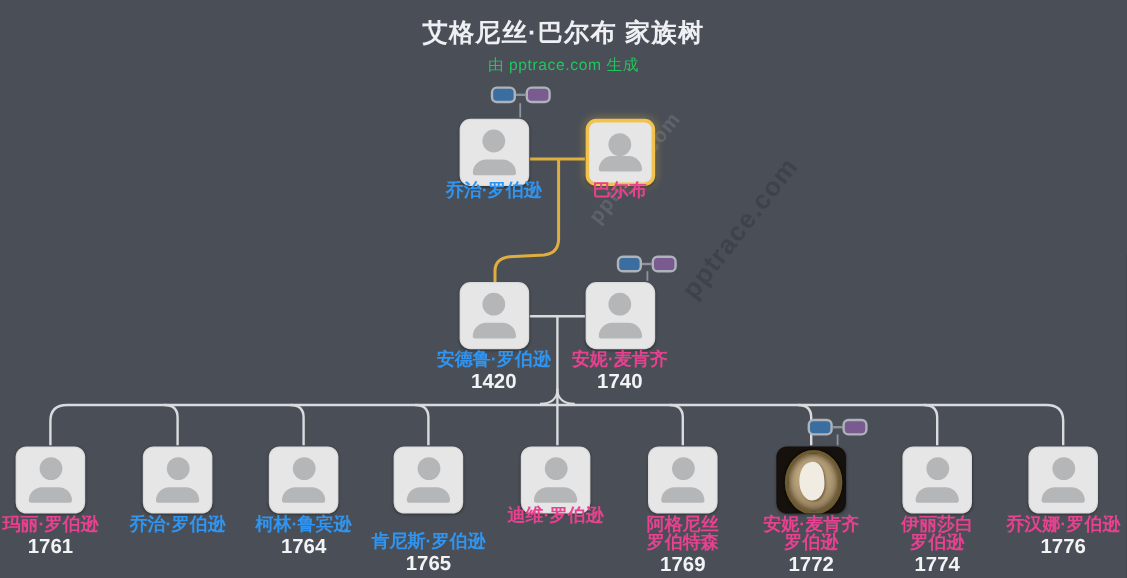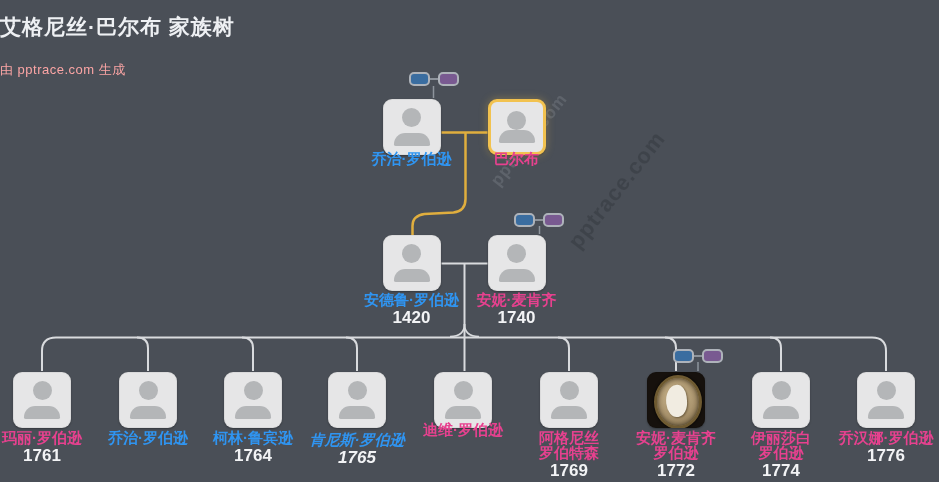--- a/index.html
+++ b/index.html
@@ -9,23 +9,23 @@
     font-family:"Liberation Sans","DejaVu Sans",sans-serif;
   }
   
   .watermark{
     position:absolute;font-weight:bold;letter-spacing:1px;white-space:nowrap;
     transform-origin:0 0;pointer-events:none;
   }
   .wm-light{left:487px;top:178px;font-size:17px;color:rgba(222,228,236,0.14);transform:rotate(-52deg);}
   .wm-dark{left:563px;top:238px;font-size:22px;color:rgba(24,28,34,0.22);transform:rotate(-52deg);}
   
-  header{position:absolute;left:0;top:0;width:100%;text-align:left;}
+  header{position:absolute;left:0;top:0;width:100%;text-align:center;}
   .title{margin:0;padding-top:13px;font-size:21px;font-weight:bold;color:#eef0f3;letter-spacing:1px;}
-  .subtitle{margin-top:20px;font-size:13px;color:#fca5a5;letter-spacing:0.5px;}
+  .subtitle{margin-top:4px;font-size:13px;color:#22c55e;letter-spacing:0.5px;}
   
   svg.connectors{position:absolute;left:0;top:0;z-index:1;}
   
   .person-card{
     position:absolute;width:58px;height:56px;border-radius:9px;z-index:2;
     background:#e6e6e7;box-sizing:border-box;
     box-shadow:0 1px 2px rgba(0,0,0,0.3), inset 0 0 0 1px rgba(0,0,0,0.05);
   }
   .person-card.highlighted{
     border:3px solid var(--c-highlight);
@@ -197,21 +197,21 @@
         <div class="name-line name-blue">柯林·鲁宾逊</div>
         <div class="year">1764</div>
       </div>
       <div class="person-card" style="left: 328px; top: 372px;">
       <div class="avatar">
         <div class="head"></div>
         <div class="shoulders"></div>
       </div>
 
     </div>
-      <div class="person-label" style="left: 295px; top: 432px; font-style: italic;">
+      <div class="person-label" style="left: 295px; top: 444px;">
         <div class="name-line name-blue">肯尼斯·罗伯逊</div>
         <div class="year">1765</div>
       </div>
       <div class="person-card" style="left: 434px; top: 372px;">
       <div class="avatar">
         <div class="head"></div>
         <div class="shoulders"></div>
       </div>
 
     </div>

